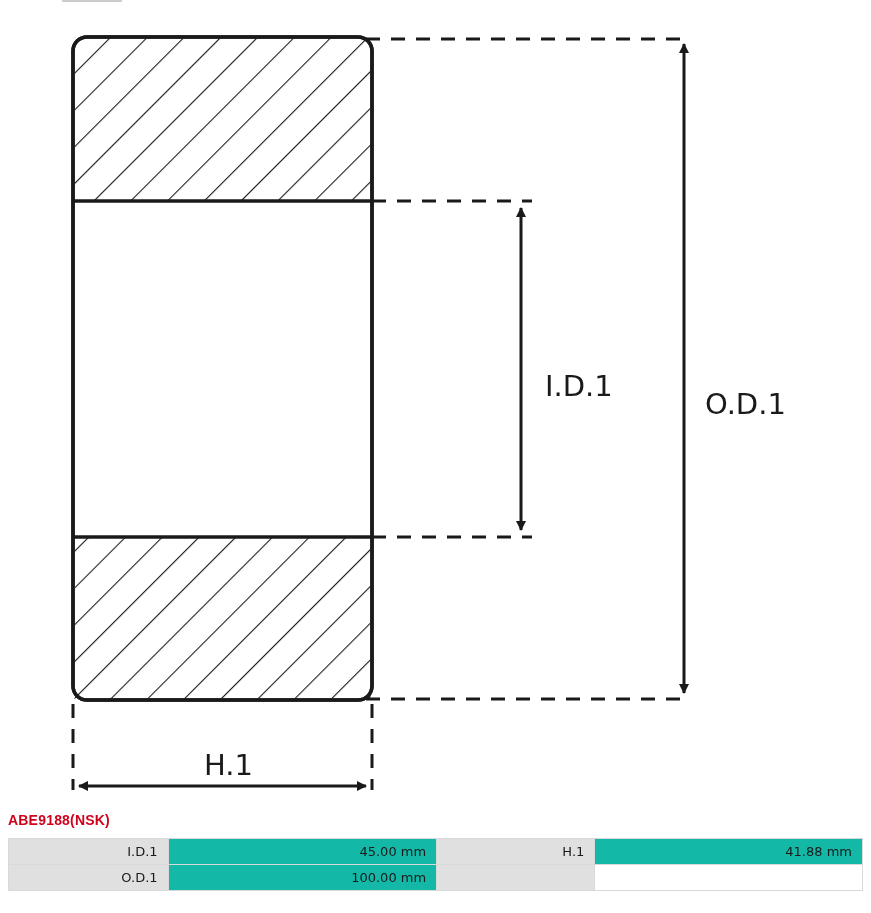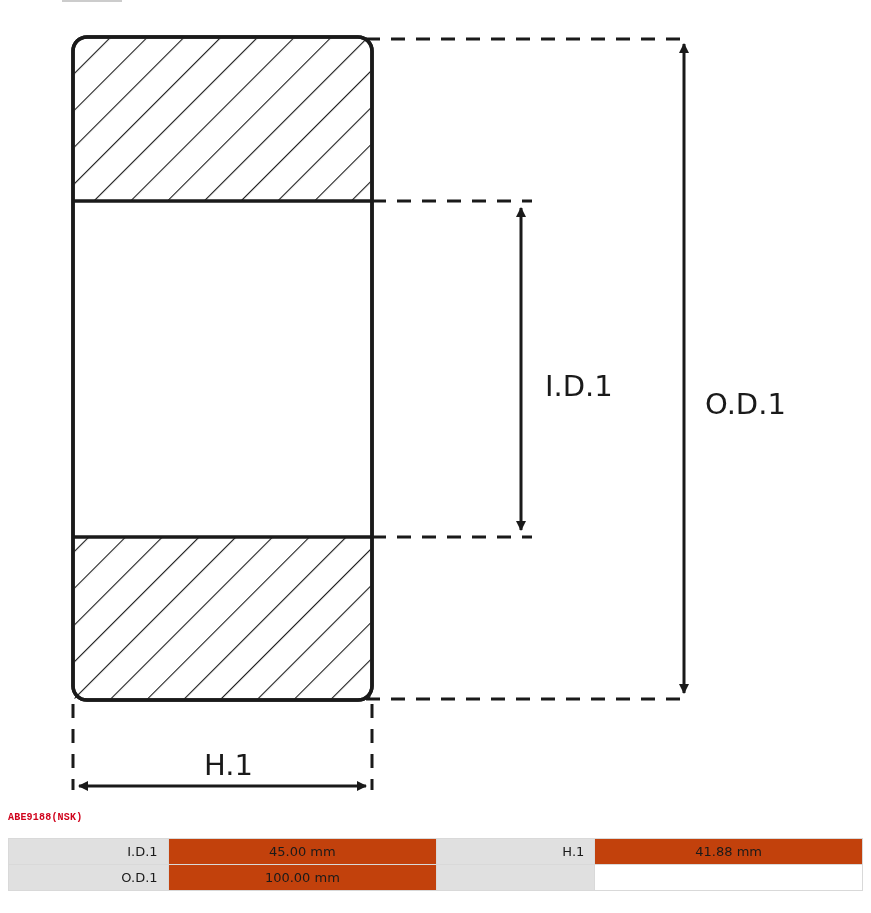--- a/index.html
+++ b/index.html
@@ -27,22 +27,22 @@
   }
   .dim-label {
     font-family: "DejaVu Sans", sans-serif;
     font-size: 29px;
     fill: #1a1a1a;
   }
   .part-number {
     position: absolute;
     left: 8px;
     top: 812px;
-    font-family: Liberation Mono, monospace;
-    font-size: 10px;
+    font-family: Liberation Sans, sans-serif;
+    font-size: 14px;
     font-weight: bold;
     color: #d0021b;
     letter-spacing: 0.2px;
   }
   .spec-table {
     position: absolute;
     left: 8px;
     top: 838px;
     width: 855px;
     border-collapse: collapse;
@@ -55,22 +55,22 @@
     padding: 0 10px;
     vertical-align: middle;
   }
   .spec-table td.key {
     background: #e0e0e0;
     text-align: right;
     width: 150px;
     color: #1a1a1a;
   }
   .spec-table td.val {
-    background: #c2410c;
-    text-align: center;
+    background: #14b8a6;
+    text-align: right;
     width: 270px;
     color: #1a1a1a;
   }
   .spec-table td.key-blank {
     background: #e0e0e0;
     width: 150px;
   }
   .spec-table td.val-blank {
     background: #ffffff;
     width: 270px;

